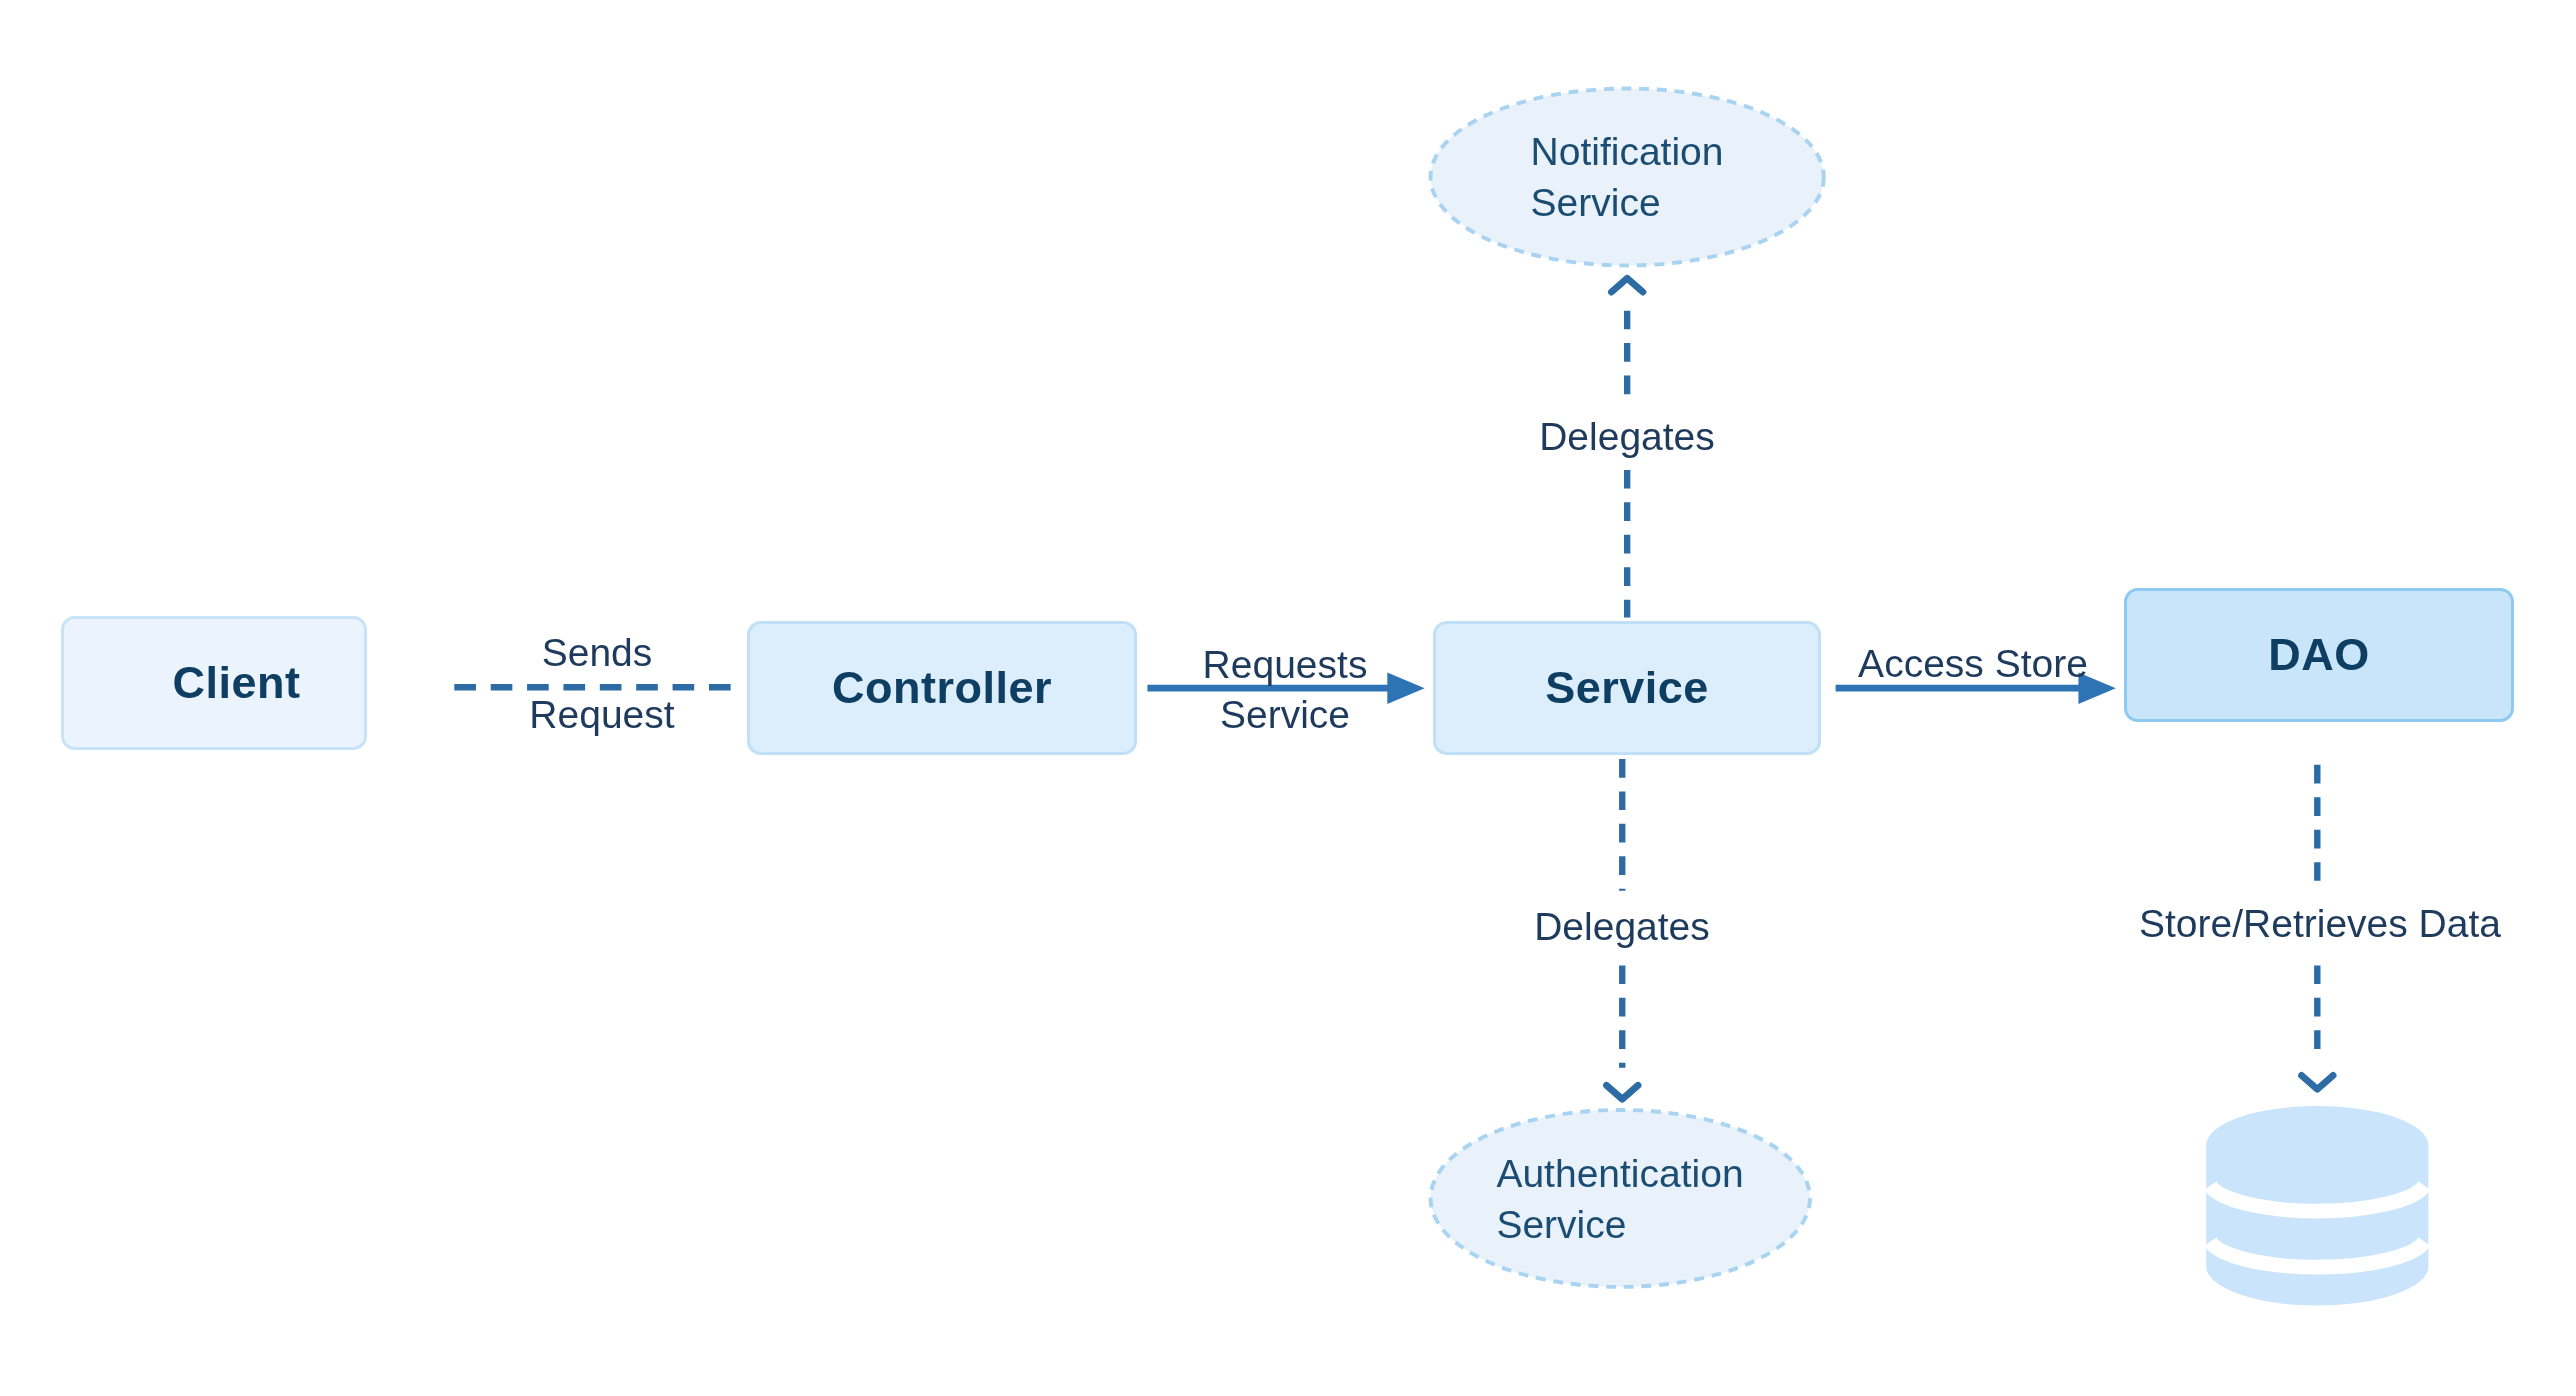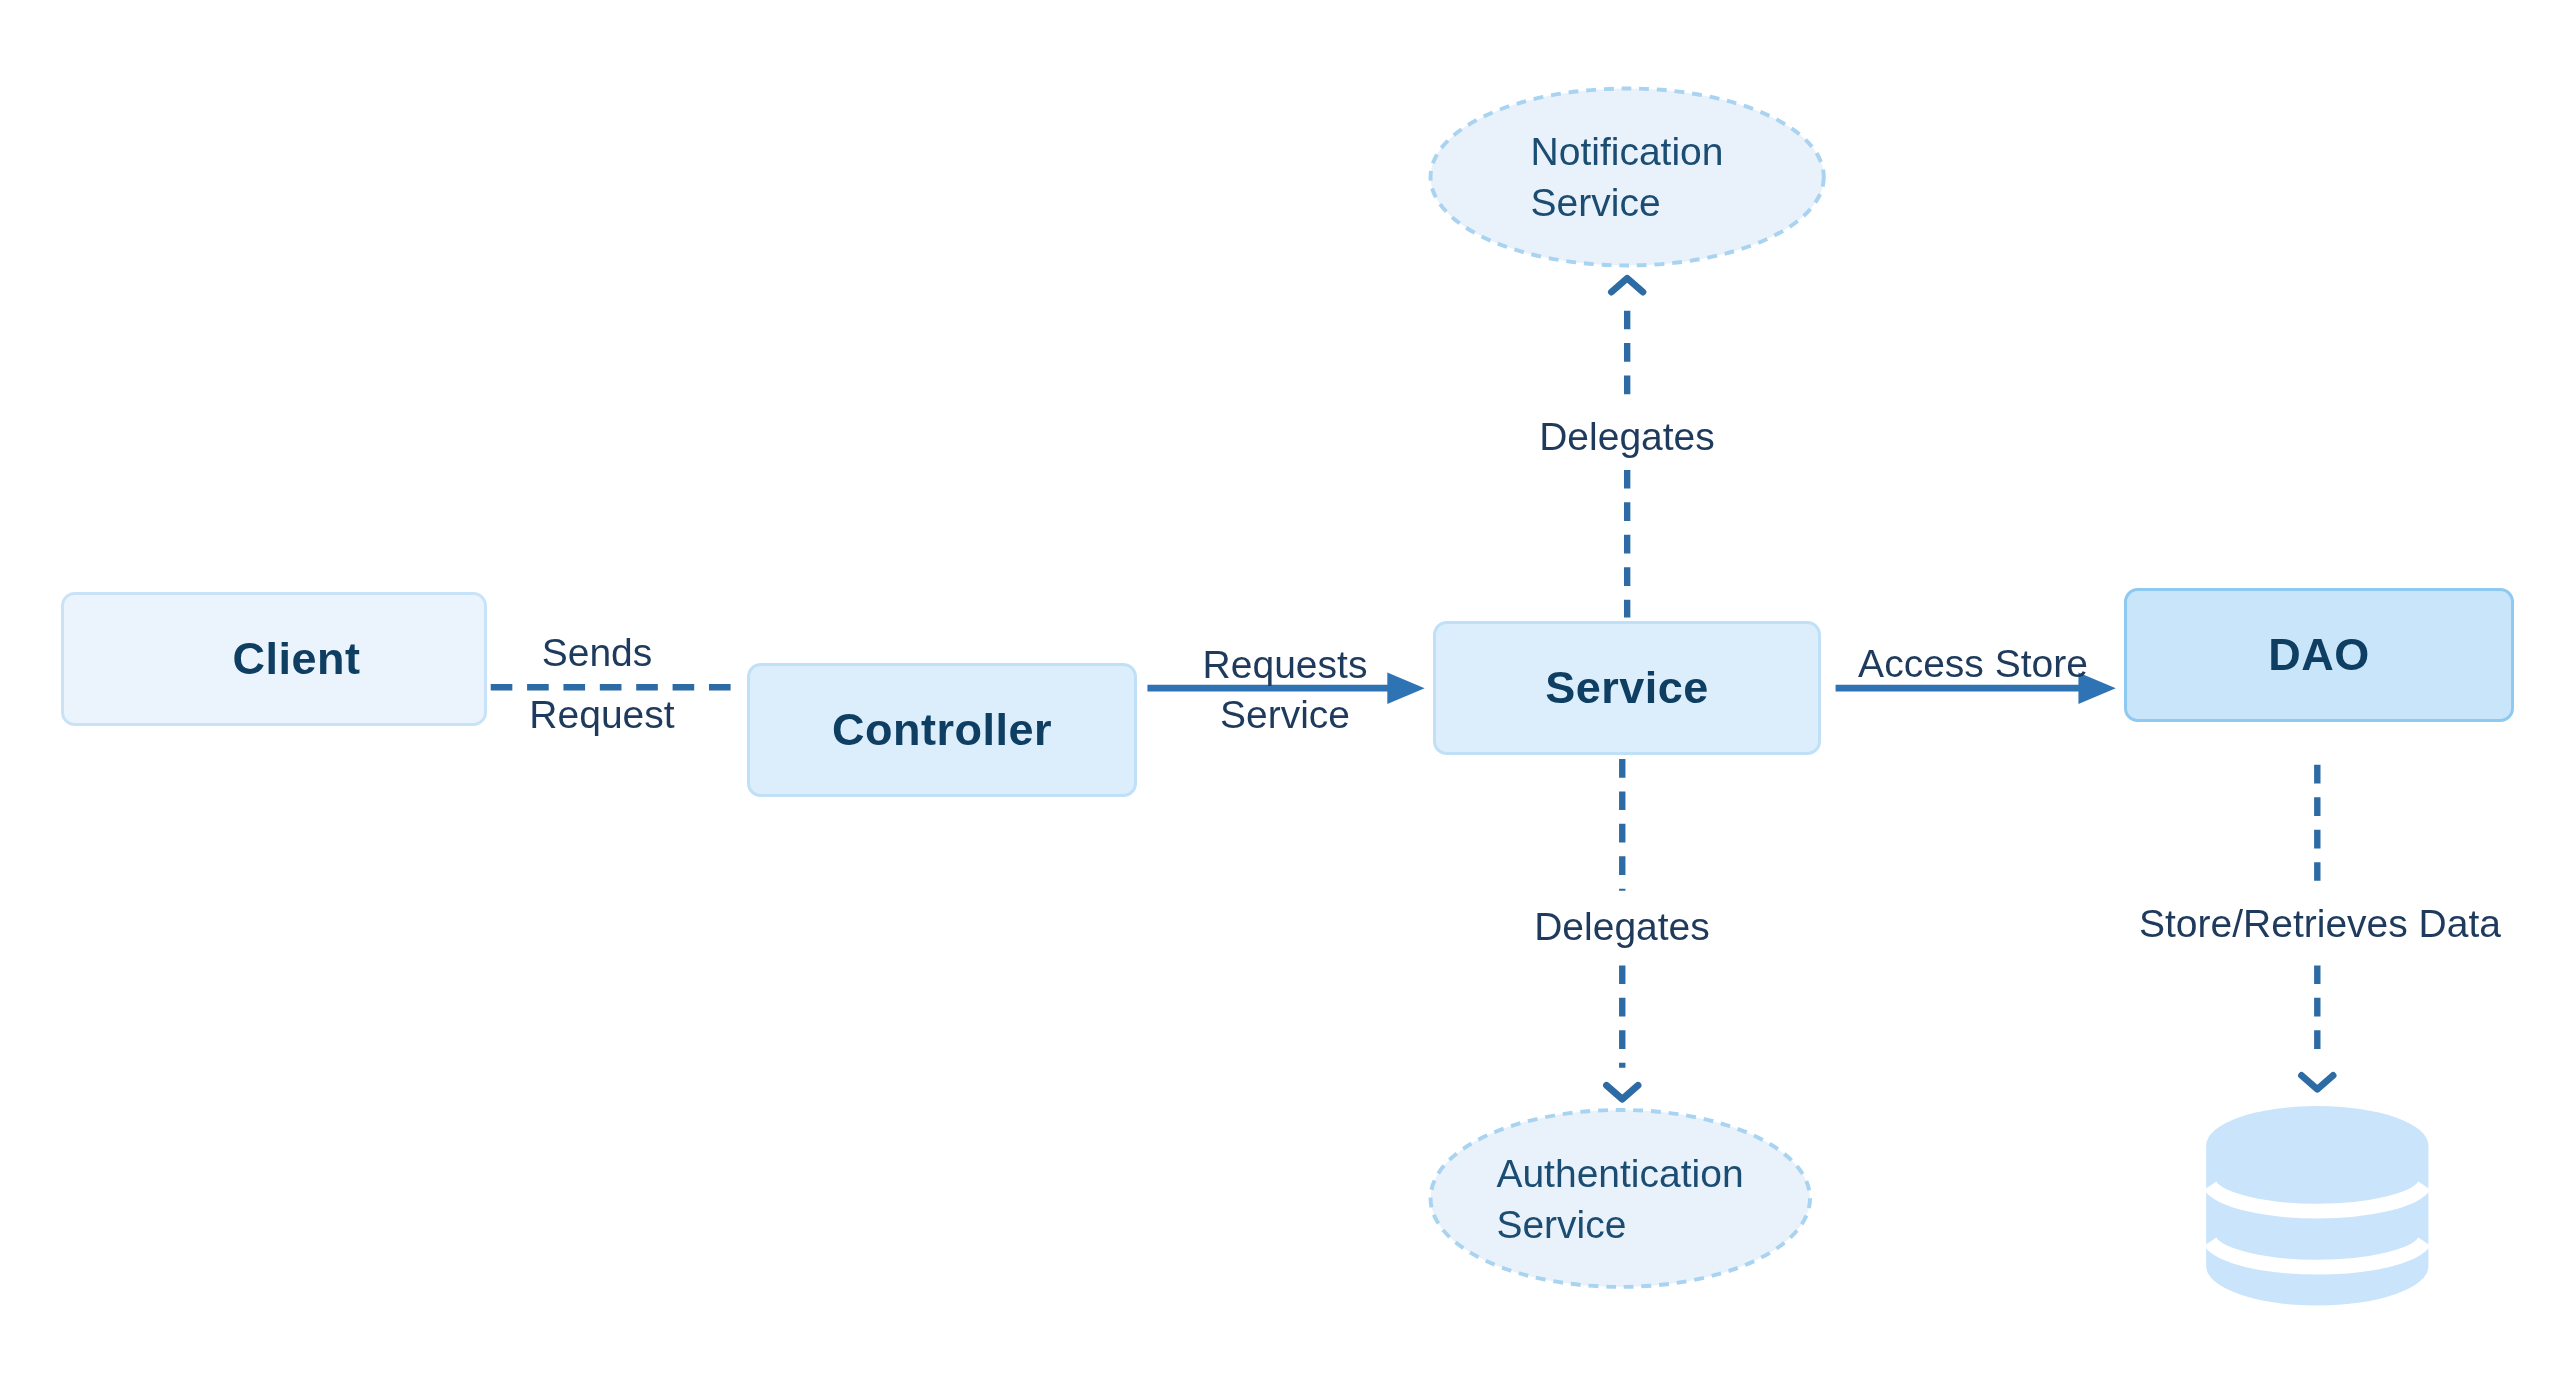--- a/index.html
+++ b/index.html
@@ -15,22 +15,22 @@
   
   .node{
     position:absolute;
     box-sizing:border-box;
     height:134px;
     border-radius:13.8px;
     display:flex;align-items:center;justify-content:center;
     font-size:45px;font-weight:bold;color:#0f3e63;
     letter-spacing:0.5px;
   }
-  .node-client    {left:61px;  top:592px; width:426px; background:#ebf4fd; border:3.9px solid #c8e3f8;padding-left:45px;}
-  .node-controller{left:747px; top:621px; width:390px; background:#dceefb; border:3.9px solid #bfe0f7;margin-top:42px;}
+  .node-client    {left:61px;  top:616px; width:306px; background:#ebf4fd; border:3.9px solid #c8e3f8;padding-left:45px;}
+  .node-controller{left:747px; top:621px; width:390px; background:#dceefb; border:3.9px solid #bfe0f7;}
   .node-service   {left:1433px;top:621px; width:388px; background:#dceefb; border:3.9px solid #bfe0f7;}
   .node-dao       {left:2124px;top:588px; width:390px; background:#c9e5fa; border:3.9px solid #8ec9f1;}
 
   
   .lbl{
     position:absolute;
     transform:translate(-50%,-50%);
     white-space:nowrap;
     font-size:39px;font-weight:400;color:#1e3a5c;
   }

